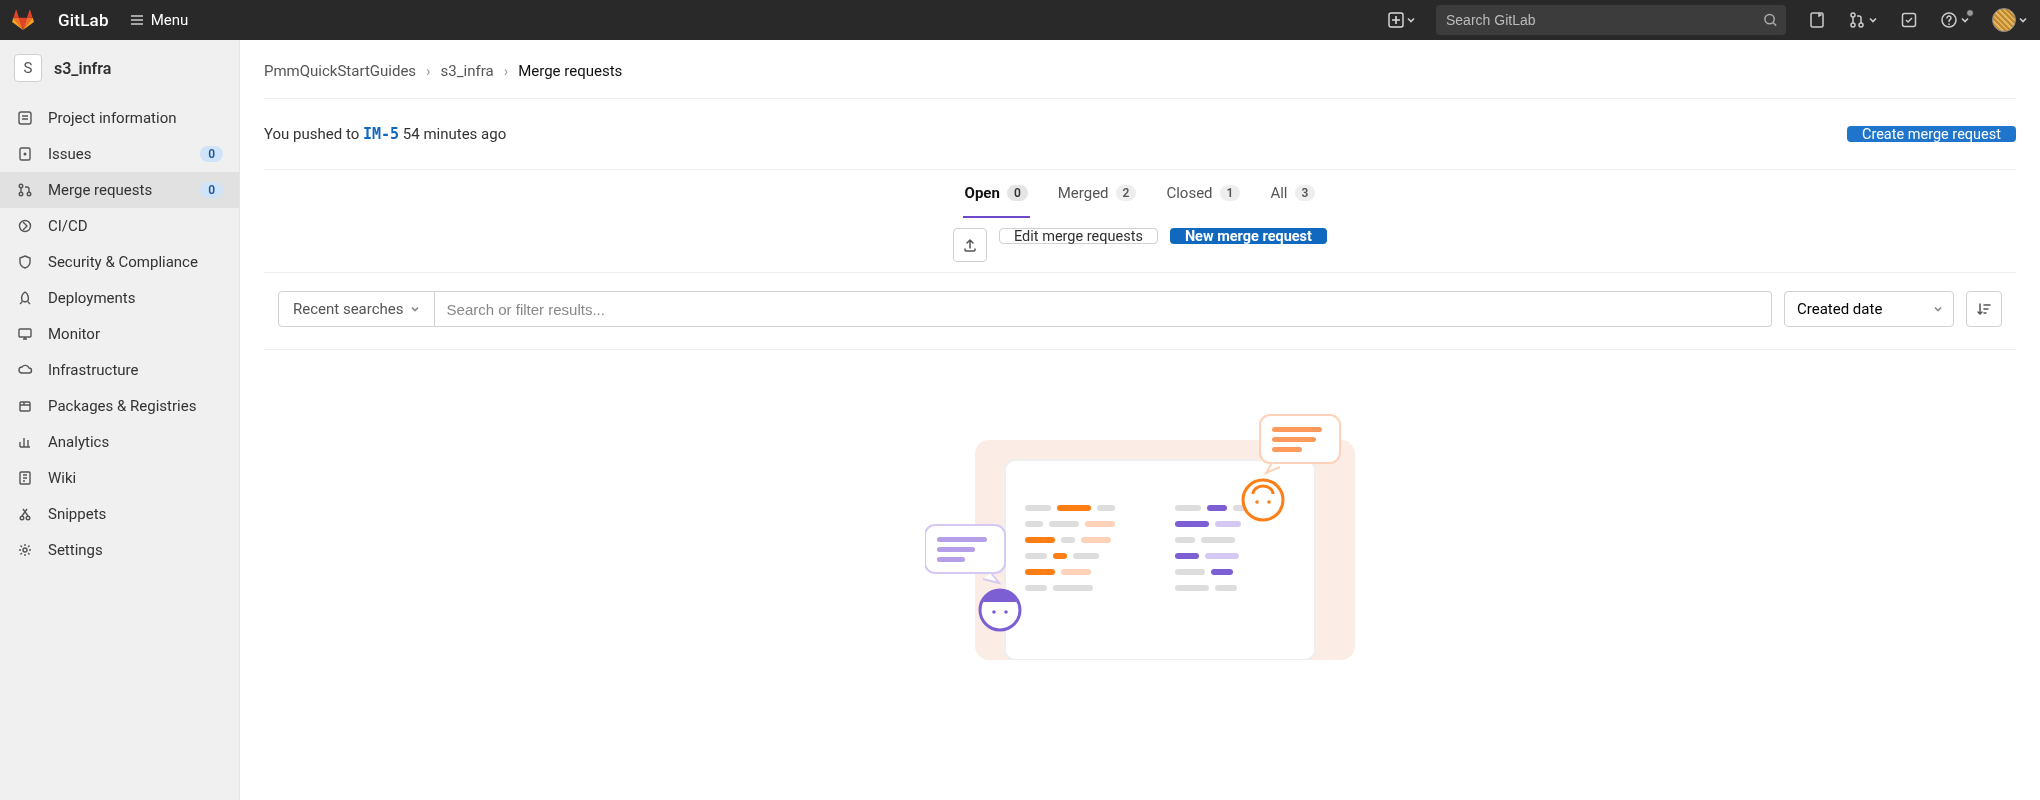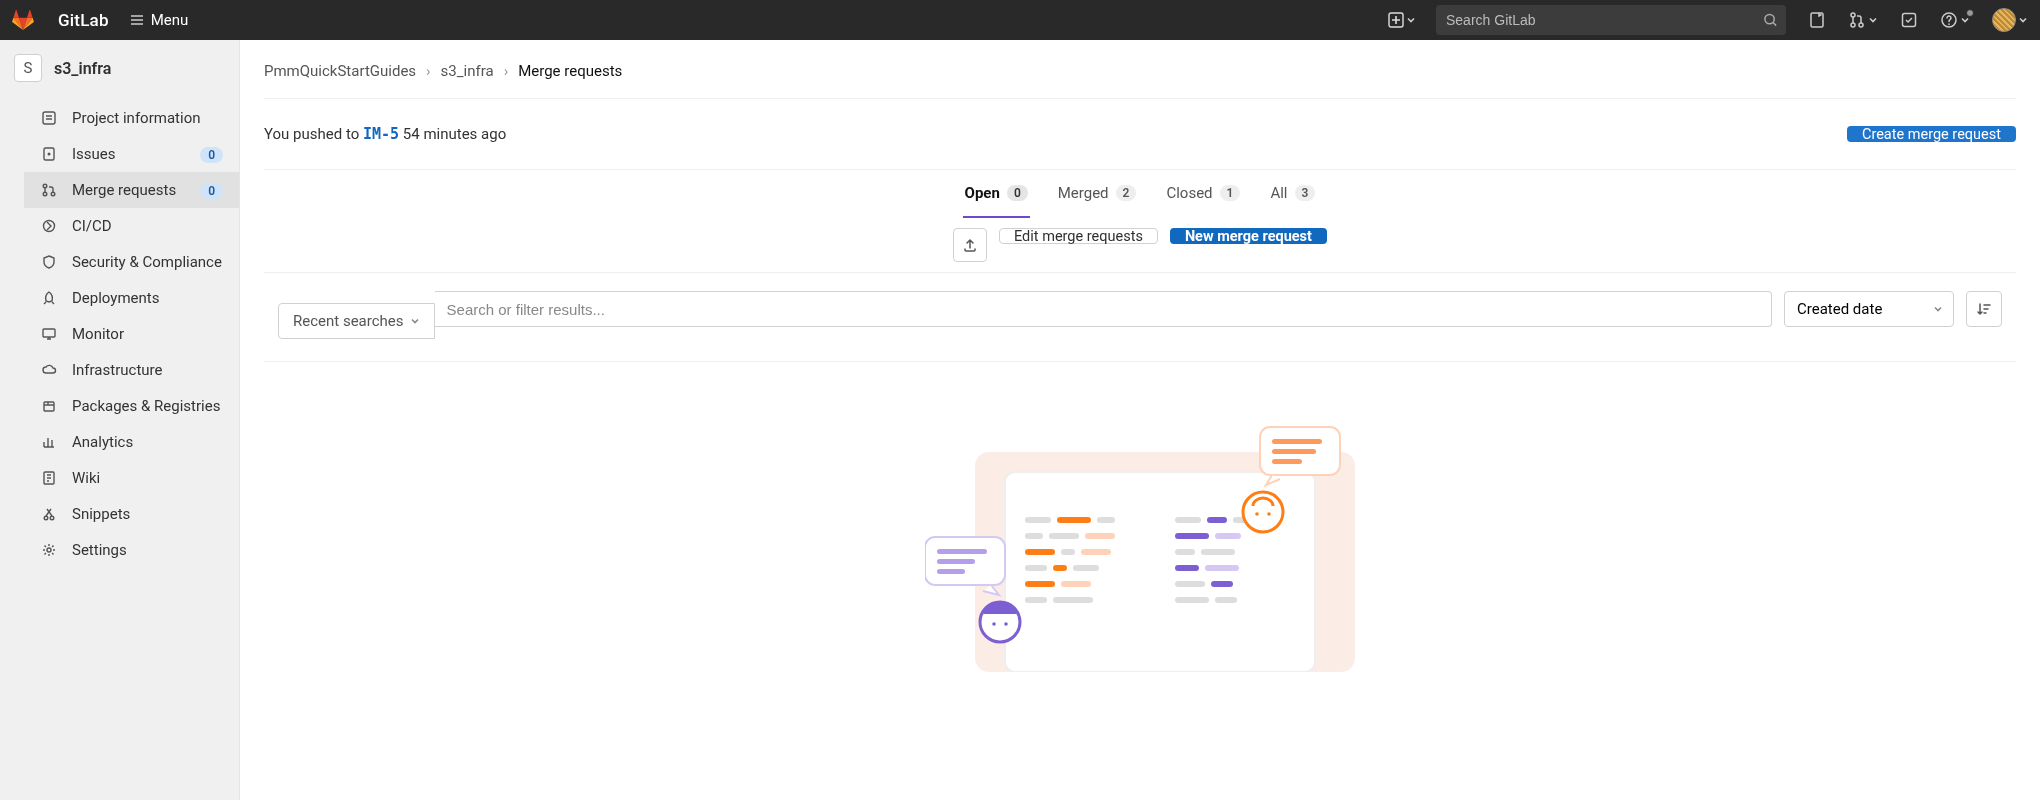--- a/index.html
+++ b/index.html
@@ -24,21 +24,21 @@
   .help-wrap { position:relative; }
   .help-dot { position:absolute; top:-2px; right:-4px; width:8px; height:8px; border-radius:50%; background:#999; border:1px solid #292929; }
   .avatar { width:24px; height:24px; border-radius:50%; background:#d9a441; background-image: repeating-linear-gradient(45deg,#c48a2a,#c48a2a 2px,#e0b766 2px,#e0b766 4px); border:1px solid #888; }
 
   
   .sidebar { position:fixed; top:40px; left:0; bottom:0; width:240px; background:#f0f0f0; border-right:1px solid #e5e5e5; overflow-y:auto; }
   .project-head { display:flex; align-items:center; gap:12px; padding:14px 14px; }
   .proj-avatar { width:28px; height:28px; border:1px solid #d0d0d0; border-radius:4px; display:flex; align-items:center; justify-content:center; font-size:15px; color:#555; background:#fff; }
   .proj-name { font-size:16px; font-weight:600; }
   .nav-list { list-style:none; padding:4px 0; }
-  .nav-item { display:flex; align-items:flex-end; gap:14px; padding:9px 16px; font-size:15px; cursor:pointer; color:#333;margin-left:24px; }
+  .nav-item { display:flex; align-items:center; gap:14px; padding:9px 16px; font-size:15px; cursor:pointer; color:#333; }
   .nav-item.active { background:#e1e1e1; }
   .nav-icon { width:18px; height:18px; display:inline-flex; align-items:center; justify-content:center; flex-shrink:0; }
   .nav-label { flex:1; }
   .nav-badge { background:#cfe3f9; color:#1f5a9e; font-size:12px; font-weight:600; border-radius:10px; padding:1px 8px; }
 
   
   .main { margin-left:240px; padding:0 24px 40px; }
   .breadcrumb { display:flex; align-items:center; gap:10px; font-size:15px; color:#555; padding:22px 0 18px; }
   .breadcrumb .sep { color:#999; }
   .breadcrumb .crumb { cursor:pointer; }
@@ -57,21 +57,21 @@
   .tabs { display:flex; gap:26px; }
   .tab { display:flex; align-items:center; gap:7px; padding:14px 2px; font-size:15px; color:#555; cursor:pointer; border-bottom:2px solid transparent; }
   .tab.active { color:#111; font-weight:700; border-bottom-color:#6e49cb; }
   .tab .count { background:#eee; color:#555; font-size:12px; font-weight:600; border-radius:10px; padding:1px 7px; }
   .tab.active .count { background:#e5e5e5; color:#333; }
   .tabs-spacer { flex:1; }
   .action-btns { display:flex; gap:12px; padding:10px 0; }
   .icon-btn { width:34px; height:34px; border:1px solid #d1d1d1; border-radius:4px; background:#fff; display:flex; align-items:center; justify-content:center; cursor:pointer; }
 
   .filter-row { display:flex; gap:12px; padding:18px 14px 22px; }
-  .recent-btn { display:flex; align-items:center; gap:6px; height:36px; padding:0 14px; background:#fff; border:1px solid #d1d1d1; border-radius:4px 0 0 4px; cursor:pointer; font-size:15px; color:#555;margin-top:12px; }
+  .recent-btn { display:flex; align-items:center; gap:6px; height:36px; padding:0 14px; background:#fff; border:1px solid #d1d1d1; border-radius:4px 0 0 4px; cursor:pointer; font-size:15px; color:#555; }
   .filter-input-wrap { flex:1; display:flex; }
   .filter-input { flex:1; height:36px; border:1px solid #d1d1d1; border-left:none; padding:0 12px; font-size:15px; border-radius:0 4px 4px 0; }
   .filter-input::placeholder { color:#888; }
   .sort-select { display:flex; align-items:center; justify-content:space-between; width:170px; height:36px; padding:0 10px 0 12px; border:1px solid #d1d1d1; border-radius:4px; background:#fff; font-size:15px; cursor:pointer; }
   .sort-dir { width:36px; height:36px; border:1px solid #d1d1d1; border-radius:4px; background:#fff; display:flex; align-items:center; justify-content:center; cursor:pointer; }
 
   .empty-state { display:flex; justify-content:center; padding-top:60px; }
   .empty-illus { width:430px; height:220px; position:relative; }
 
   svg { display:block; }

